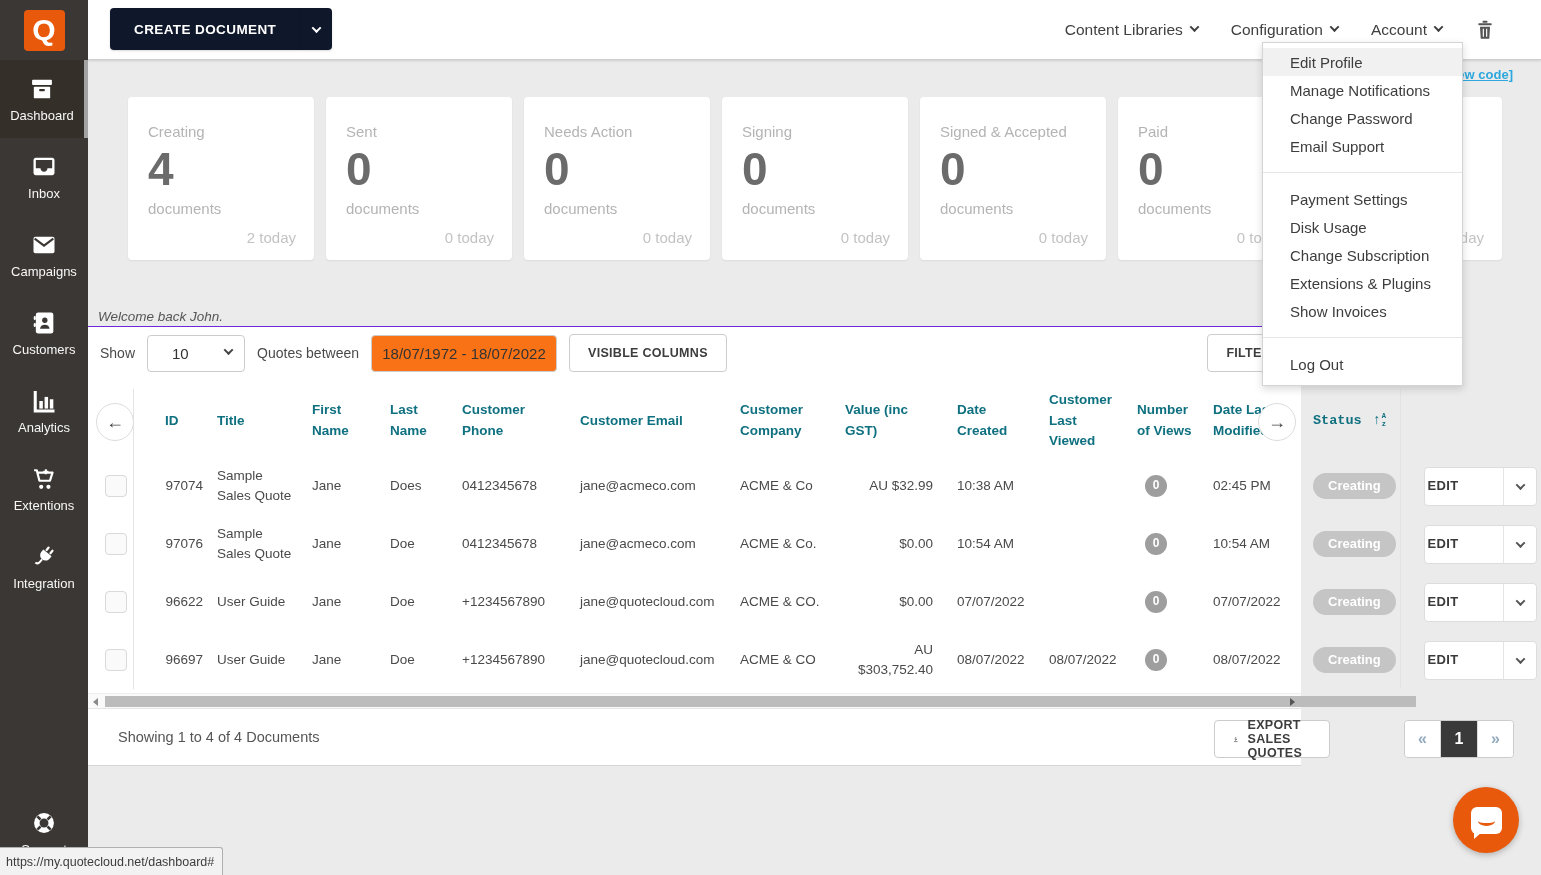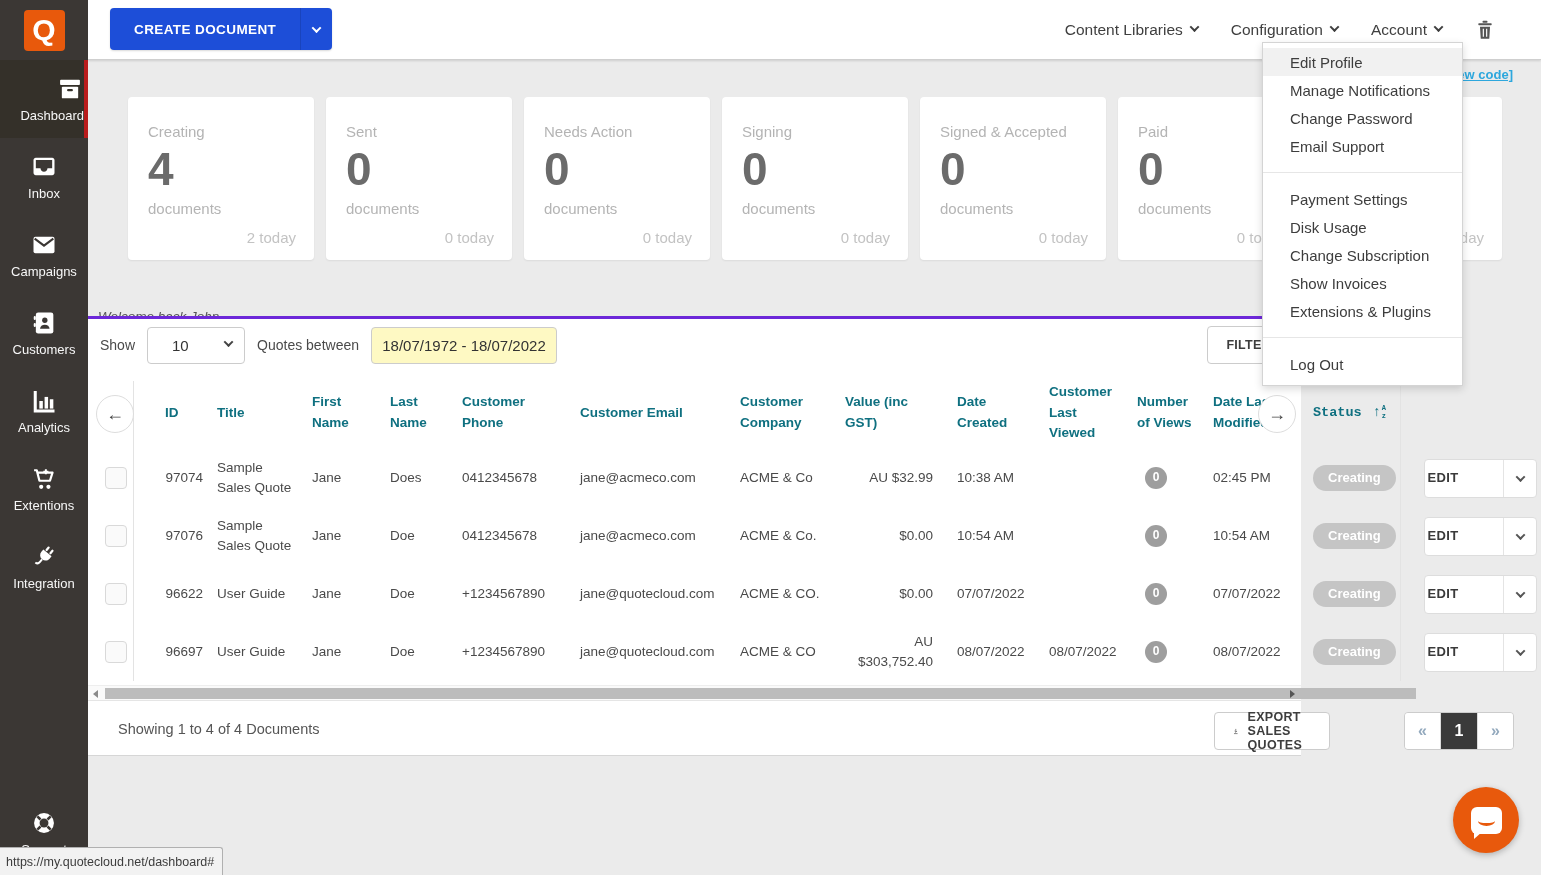--- a/index.html
+++ b/index.html
@@ -5,28 +5,28 @@
   * { margin:0; padding:0; box-sizing:border-box; }
   html,body { width:1541px; height:875px; }
   body { font-family:"Liberation Sans", sans-serif; background:#ebebeb; position:relative; overflow:hidden; }
   .root { position:absolute; inset:0; width:1541px; height:875px; }
 
   
   .sidebar { position:absolute; left:0; top:0; width:88px; height:875px; background:#3b3734; z-index:20; }
   .logo-tile { height:60px; display:flex; align-items:center; justify-content:center; }
   .logo-sq { width:41px; height:41px; background:#e8590c; border-radius:4px; color:#fff; font-weight:bold; font-size:30px; display:flex; align-items:center; justify-content:center; }
   .side-item { height:78px; display:flex; flex-direction:column; align-items:center; justify-content:center; gap:5px; cursor:pointer; }
-  .side-item.active { background:#343029; border-right:4px solid #b91c1c;align-items:flex-end; }
+  .side-item.active { background:#343029; border-right:4px solid #a3a3a3; }
   .side-item .lbl { color:#f7f7f7; font-size:13px; }
   .side-item svg { display:block; }
   .side-support { position:absolute; bottom:12px; left:0; width:88px; height:60px; }
 
   
   .topbar { position:absolute; left:88px; top:0; right:0; height:60px; background:#fff; border-bottom:1px solid #cfcfcf; box-shadow:0 1px 2px rgba(0,0,0,.12); display:flex; align-items:center; z-index:15; }
-  .create-btn { position:absolute; left:22px; top:8px; height:42px; background:#1d4ed8; border-radius:4px; display:flex; align-items:stretch; cursor:pointer; box-shadow:0 1px 2px rgba(0,0,0,.15); }
+  .create-btn { position:absolute; left:22px; top:8px; height:42px; background:#0f172a; border-radius:4px; display:flex; align-items:stretch; cursor:pointer; box-shadow:0 1px 2px rgba(0,0,0,.15); }
   .create-btn .main { display:flex; align-items:center; padding:0 24px; color:#fff; font-weight:bold; font-size:13.5px; letter-spacing:.4px; }
   .create-btn .caret-seg { width:32px; display:flex; align-items:center; justify-content:center; border-left:1px solid rgba(0,0,0,.12); }
   .chev { width:7px; height:7px; border-right:2px solid currentColor; border-bottom:2px solid currentColor; transform:rotate(45deg) translate(-1px,-1px); display:inline-block; }
   .create-btn .chev { color:#fff; }
   .top-nav { position:absolute; right:46px; top:0; height:60px; display:flex; align-items:center; gap:33px; }
   .top-nav .nav-item { display:flex; align-items:center; gap:8px; color:#3f3f3f; font-size:15.5px; cursor:pointer; }
   .top-nav .chev { color:#3f3f3f; margin-top:-4px; }
   .trash-btn { cursor:pointer; display:flex; align-items:center; }
 
   
@@ -35,26 +35,26 @@
   .card .c-label { color:#b4b4b4; font-size:15px; }
   .card .c-value { color:#6b6b6b; font-size:46px; font-weight:bold; margin-top:6px; line-height:1; }
   .card .c-unit { color:#b4b4b4; font-size:15px; margin-top:8px; }
   .card .c-foot { position:absolute; right:18px; bottom:14px; color:#c3c3c3; font-size:15px; }
 
   .welcome { position:absolute; left:98px; top:309px; font-style:italic; color:#555; font-size:13.5px; }
 
   .newcode-link { position:absolute; right:28px; top:67px; color:#2da7dd; font-size:13px; text-decoration:underline; font-weight:bold; cursor:pointer; z-index:5; }
 
   
-  .panel { position:absolute; left:88px; top:316px; width:1213px; height:440px; background:#fff; border-top:3px solid #6d28d9; border-bottom:1px solid #d6d6d6; z-index:10; }
+  .panel { position:absolute; left:88px; top:326px; width:1213px; height:440px; background:#fff; border-top:1px solid #6d28d9; border-bottom:1px solid #d6d6d6; z-index:10; }
   .controls { position:absolute; left:12px; top:7px; height:38px; display:flex; align-items:center; gap:12px; }
   .controls .ctl-label { color:#4a4a4a; font-size:14px; }
   .select-box { width:98px; height:37px; border:1px solid #ccc; border-radius:4px; display:flex; align-items:center; justify-content:space-between; padding:0 12px 0 24px; cursor:pointer; color:#333; font-size:15px; background:#fff; }
   .select-box .chev { color:#444; margin-top:-3px; }
-  .date-input { width:186px; height:37px; border:1px solid #ccc; border-radius:4px; display:flex; align-items:center; justify-content:center; color:#333; font-size:15px; background:#fef9c3; cursor:text; }
+  .date-input { width:186px; height:37px; border:1px solid #ccc; border-radius:4px; display:flex; align-items:center; justify-content:center; color:#333; font-size:15px; background:#f97316; cursor:text; }
   .btn { height:38px; border:1px solid #ccc; border-radius:4px; background:#fff; display:flex; align-items:center; justify-content:center; padding:0 18px; font-size:12.5px; font-weight:bold; color:#3d3d3d; letter-spacing:.3px; cursor:pointer; }
   .filter-btn { position:absolute; right:11px; top:7px; }
 
   .circle-nav { position:absolute; width:38px; height:38px; border-radius:50%; border:1px solid #ddd; background:#fff; display:flex; align-items:center; justify-content:center; font-size:18px; color:#444; cursor:pointer; z-index:12; }
   .circle-left { left:8px; top:76px; }
   .circle-right { right:5px; top:76px; }
 
   .tgrid { display:grid; grid-template-columns:45px 70px 95px 78px 72px 118px 160px 105px 112px 92px 88px 76px 100px 101px 141px; align-items:center; }
   .thead { position:absolute; left:0; top:60px; width:1453px; height:68px; }
   .thead .hc { color:#0f7080; font-weight:bold; font-size:13.5px; line-height:1.55; padding-left:14px; }
@@ -277,20 +277,21 @@
   <div class="panel">
 
     <div class="controls">
       <span class="ctl-label">Show</span>
       <div class="select-box">
         <span>10</span>
         <span class="chev"></span>
       </div>
       <span class="ctl-label">Quotes between</span>
       <div class="date-input">18/07/1972 - 18/07/2022</div>
+      <div class="btn">VISIBLE COLUMNS</div>
     </div>
     <div class="btn filter-btn">FILTER</div>
 
     <div class="circle-nav circle-left">←</div>
     <div class="circle-nav circle-right">→</div>
 
     <div class="tgrid thead">
       <div class="hc"></div>
       <div class="hc hc-id">ID</div>
       <div class="hc">Title</div>
@@ -459,22 +460,22 @@
 
   <div class="acc-menu">
     <div class="acc-item hl">Edit Profile</div>
     <div class="acc-item">Manage Notifications</div>
     <div class="acc-item">Change Password</div>
     <div class="acc-item">Email Support</div>
     <div class="acc-div"></div>
     <div class="acc-item">Payment Settings</div>
     <div class="acc-item">Disk Usage</div>
     <div class="acc-item">Change Subscription</div>
+    <div class="acc-item">Extensions &amp; Plugins</div>
     <div class="acc-item">Show Invoices</div>
-    <div class="acc-item">Extensions &amp; Plugins</div>
     <div class="acc-div"></div>
     <div class="acc-item">Log Out</div>
   </div>
 
   <div class="chat-btn">
     <div class="chat-bubble">
         <div class="chat-smile"></div>
       </div>
   </div>
 

